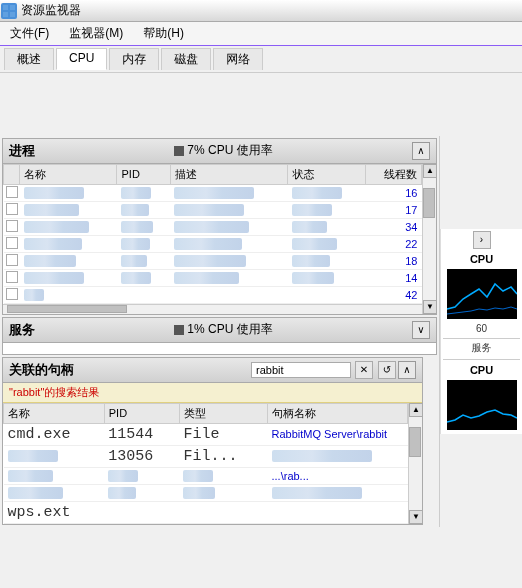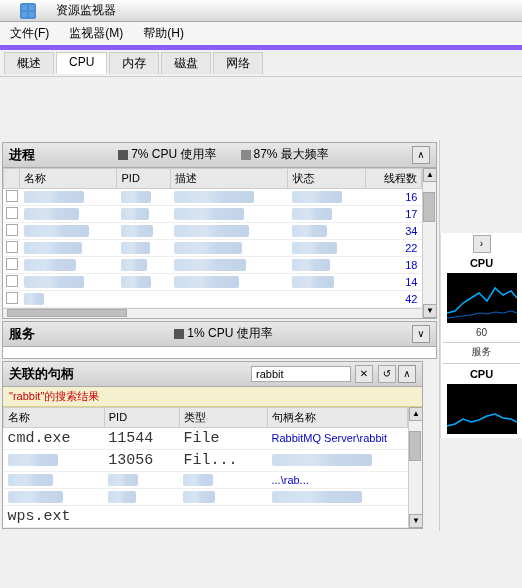--- a/index.html
+++ b/index.html
@@ -7,36 +7,36 @@
       font-family: 'Microsoft YaHei', SimSun, Arial, sans-serif;
       font-size: 12px;
       background: #f0f0f0;
       width: 522px;
       height: 588px;
       overflow: hidden;
     }
     .title-bar {
       background: linear-gradient(to bottom, #ffffff, #d8d8d8);
       border-bottom: 1px solid #aaa;
-      padding: 2px 20px;
+      padding: 2px 1px;
       display: flex;
       align-items: center;
-      gap: 20px;
+      gap: 4px;
     }
     .title-bar-icon {
       width: 16px; height: 16px;
       background: #4a90d9;
       border-radius: 2px;
       display: inline-flex; align-items: center; justify-content: center;
       color: white; font-size: 9px;
     }
     .title-bar-text { font-size: 12px; color: #000; }
     .menu-bar {
       background: #f5f5f5;
-      border-bottom: 5px solid #8b5cf6;
+      border-bottom: 1px solid #8b5cf6;
       padding: 2px 4px;
       display: flex; gap: 8px;
     }
     .menu-item {
       padding: 1px 6px;
       cursor: pointer;
       color: #000;
       font-size: 12px;
     }
     .tabs-bar {
@@ -242,24 +242,20 @@
   <div class="left-panel">
 
     <div class="section" style="flex:1.2; display:flex; flex-direction:column; overflow:hidden; margin:2px 2px 1px 2px;">
       <div class="section-header">
         <span class="section-title">进程</span>
         <div class="section-stats">
           <div class="stat-item">
             <span class="stat-icon" style="background:#555; width:10px; height:10px;"></span>
             <span>7% CPU 使用率</span>
           </div>
-          <div class="stat-item">
-            <span class="stat-icon" style="background:#888; width:10px; height:10px;"></span>
-            <span>87% 最大频率</span>
-          </div>
         </div>
         <div class="collapse-btn">∧</div>
       </div>
       <div class="table-container" style="display:flex; overflow:hidden;">
         <div style="flex:1; overflow:auto;">
           <table>
             <thead>
               <tr>
                 <th style="width:14px;"></th>
                 <th>名称</th>

